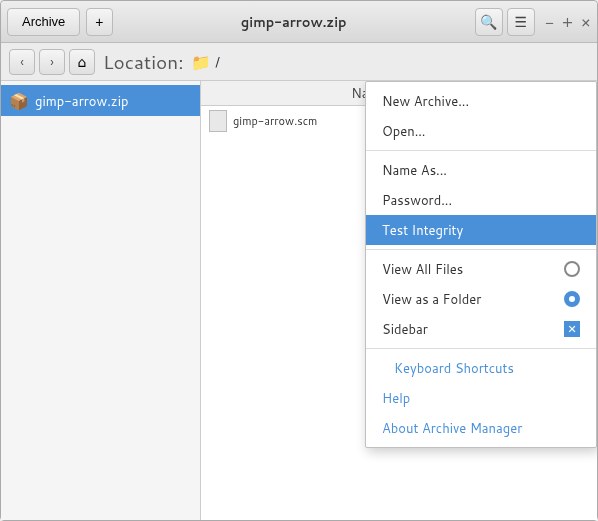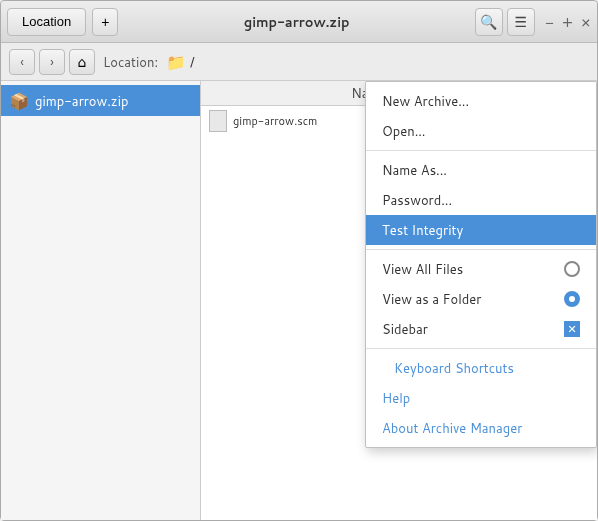--- a/index.html
+++ b/index.html
@@ -127,21 +127,21 @@
       width: 26px;
       height: 26px;
       display: flex;
       align-items: center;
       justify-content: center;
       cursor: pointer;
       font-size: 14px;
     }
 
     .location-label {
-      font-size: 13px;
+      font-size: 19px;
       color: #555;
       margin-left: 4px;
     }
 
     .location-path-container {
       display: flex;
       align-items: center;
       gap: 4px;
       margin-left: 4px;
     }
@@ -319,21 +319,21 @@
       font-size: 11px;
       font-weight: bold;
     }
   </style>
 </head>
 <body>
 
 <div class="window">
 
   <div class="titlebar">
-    <button class="btn-extract">Location</button>
+    <button class="btn-extract">Archive</button>
     <button class="btn-plus">+</button>
 
     <div class="title-center">gimp-arrow.zip</div>
 
     <div class="titlebar-right">
       <div class="btn-icon">
         <span>🔍</span>
       </div>
       <div class="btn-icon">
         <span>☰</span>

